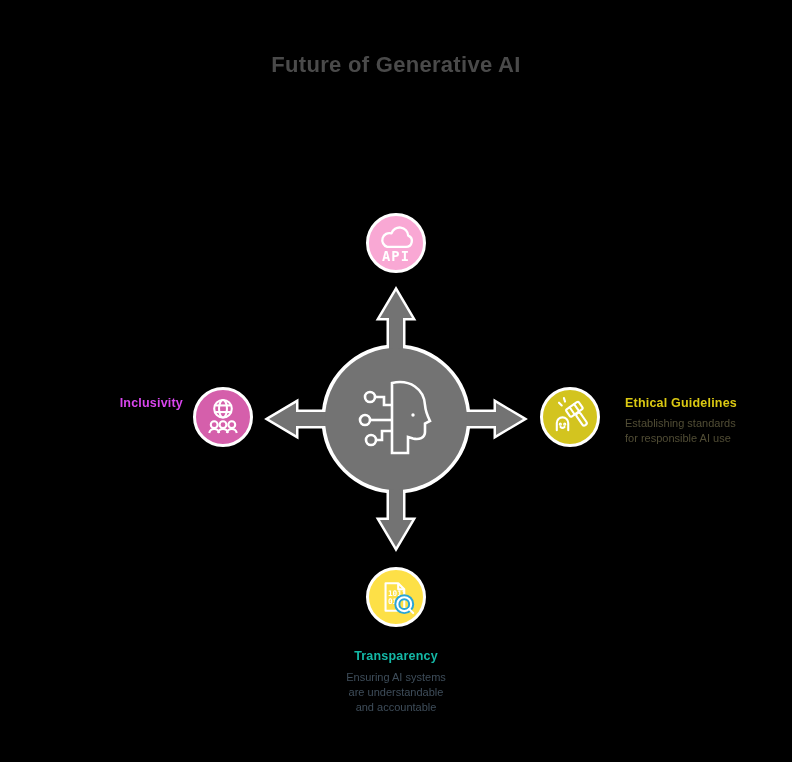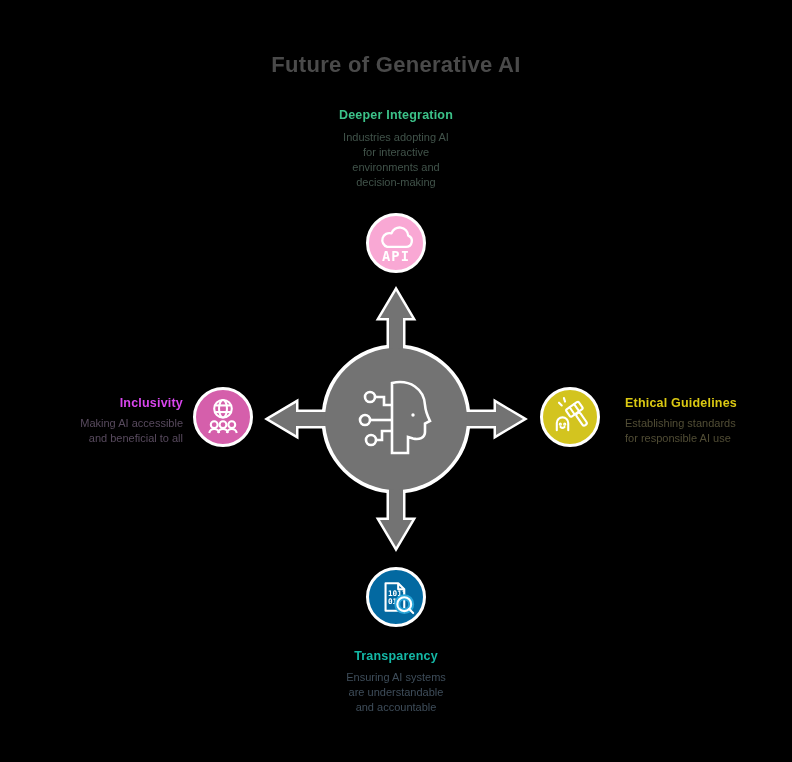--- a/index.html
+++ b/index.html
@@ -13,21 +13,21 @@
   }
   .hub-svg{position:absolute;left:0;top:0;}
   
   .node{
     position:absolute;width:54px;height:54px;border:3px solid #fff;border-radius:50%;
     display:flex;align-items:center;justify-content:center;
   }
   .node-top{left:366px;top:213px;background:#f9a8d4;}
   .node-left{left:193px;top:387px;background:#d55fab;}
   .node-right{left:540px;top:387px;background:#d3c41f;}
-  .node-bottom{left:366px;top:567px;background:#0369a1;}
+  .node-bottom{left:366px;top:567px;background:#fde047;}
   
   .tblock{position:absolute;}
   .tblock .label{font-size:12.5px;font-weight:bold;letter-spacing:.2px;}
   .tblock .desc{margin-top:8px;font-size:11px;line-height:15px;}
   .tb-top{left:296px;top:108px;width:200px;text-align:center;}
   .tb-top .label{color:#3cc289;}
   .tb-top .desc{color:#41534a;}
   .tb-left{left:13px;top:396px;width:170px;text-align:right;}
   .tb-left .label{color:#d946ef;}
   .tb-left .desc{margin-top:6px;color:#584a5e;}
@@ -137,36 +137,23 @@
       <text x="12.7" y="19.5" font-size="7" font-weight="bold" fill="#ffffff">1011</text>
       <text x="12.7" y="26.5" font-size="7" font-weight="bold" fill="#ffffff">01</text>
       <circle cx="27.5" cy="26.5" r="6.3" stroke="#29a5d8" stroke-width="5.5" fill="none"></circle>
       <g stroke="#ffffff" stroke-width="1.9" fill="none" stroke-linecap="round">
         <circle cx="27.5" cy="26.5" r="6.3"></circle>
         <line x1="32" y1="31" x2="35.6" y2="34.6"></line>
       </g>
     </svg>
   </div>
 
-  <div class="tblock tb-top">
-    <div class="label">Deeper Integration</div>
-    <div class="desc">
-      <span>Industries adopting AI</span>
-      <span>for interactive</span>
-      <span>environments and</span>
-      <span>decision-making</span>
-    </div>
-  </div>
 
   <div class="tblock tb-left">
     <div class="label">Inclusivity</div>
-    <div class="desc">
-      <span>Making AI accessible</span>
-      <span>and beneficial to all</span>
-    </div>
   </div>
 
   <div class="tblock tb-right">
     <div class="label">Ethical Guidelines</div>
     <div class="desc">
       <span>Establishing standards</span>
       <span>for responsible AI use</span>
     </div>
   </div>
 

